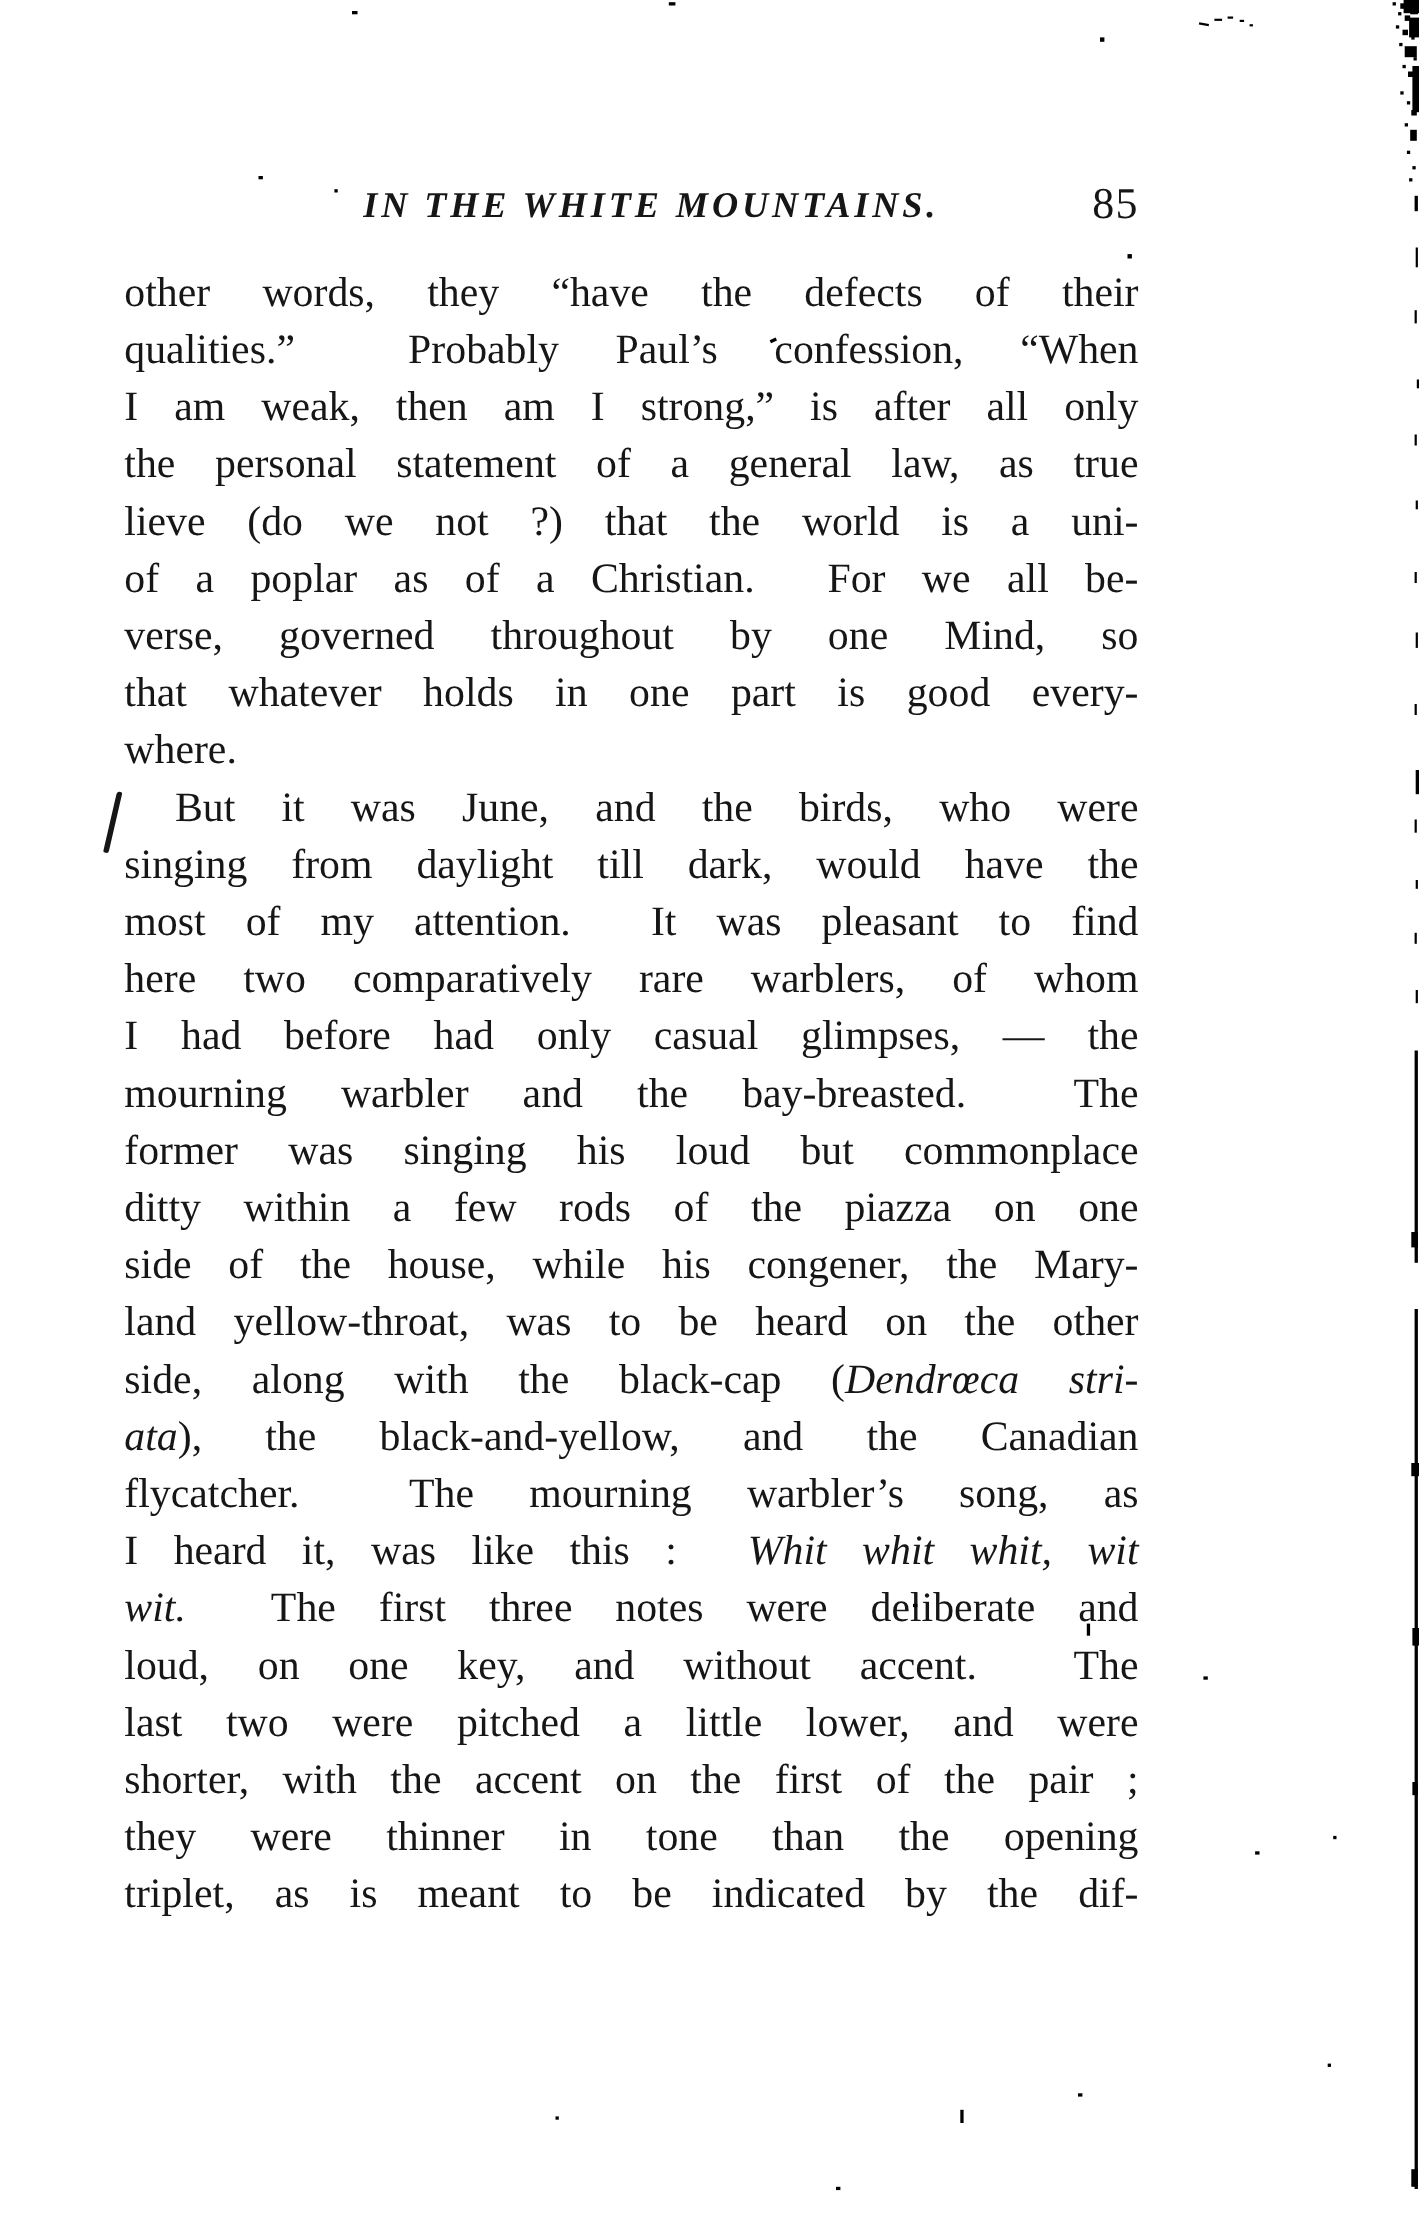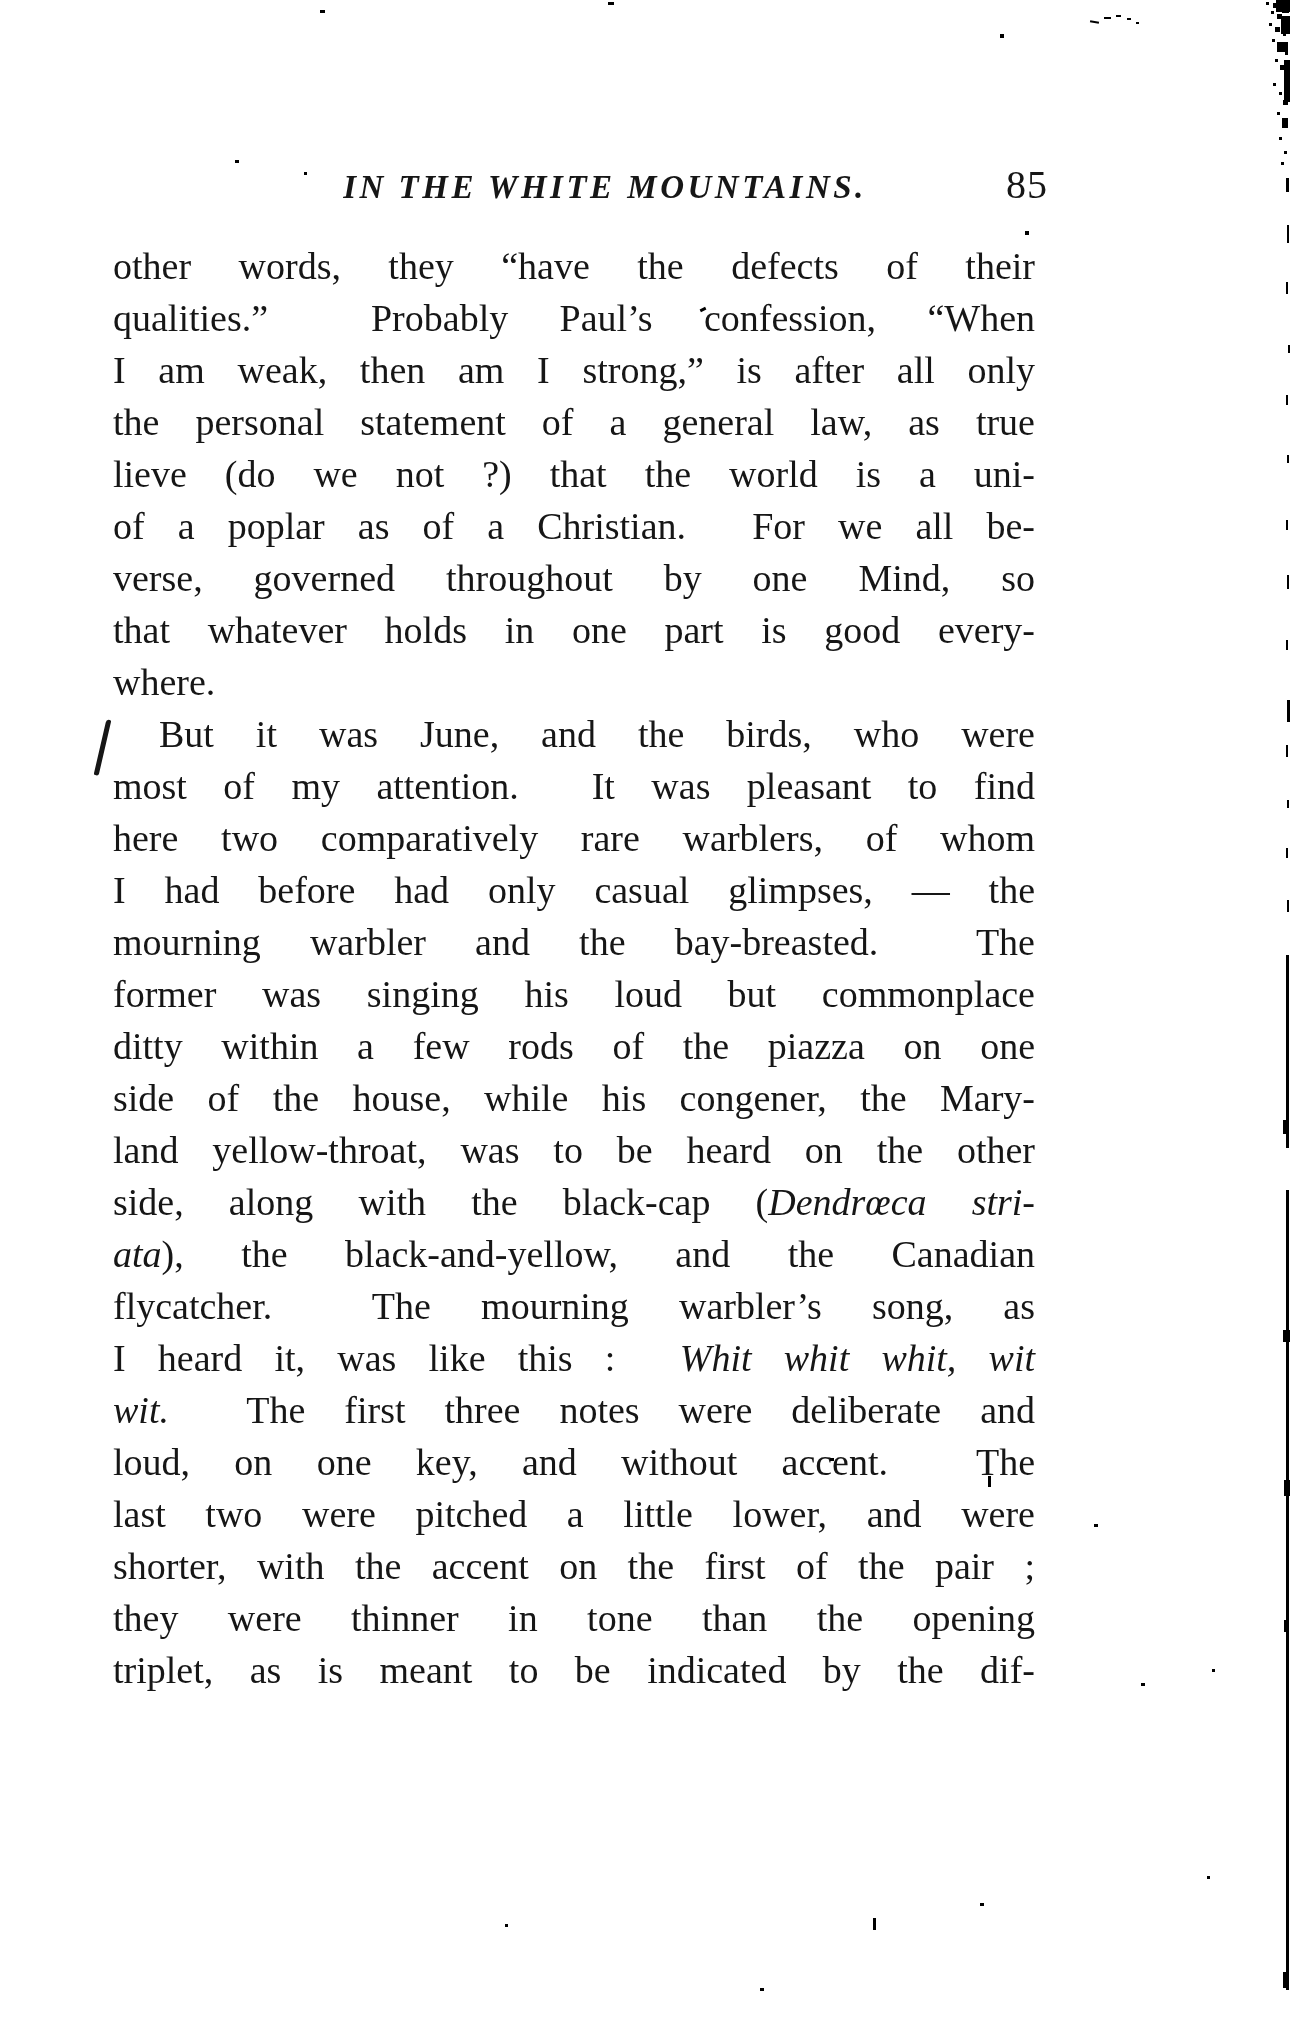--- a/index.html
+++ b/index.html
@@ -6,21 +6,21 @@
   html,body{margin:0;padding:0;}
   body{
     width:1290px;height:2025px;
     background:var(--paper);
     position:relative;overflow:hidden;
     font-family:"Liberation Serif", serif;
     color:var(--ink);
   }
   .page{position:absolute;inset:0;}
   
-  .header{position:absolute;left:126px;top:163px;width:922px;height:50px;}
+  .header{position:absolute;left:113px;top:163px;width:922px;height:50px;}
   .header-title{
     position:absolute;left:50%;top:6px;transform:translateX(-50%);
     margin-left:18px;
     font-style:italic;font-weight:bold;
     font-size:33px;letter-spacing:3.5px;white-space:nowrap;
   }
   .page-number{
     position:absolute;right:0;top:-2px;
     font-size:40px;letter-spacing:1px;
   }
@@ -72,20 +72,21 @@
       <div class="line"><span>other words, they “have the defects of their</span></div>
       <div class="line"><span>qualities.”&nbsp; Probably Paul’s confession, “When</span></div>
       <div class="line"><span>I am weak, then am I strong,” is after all only</span></div>
       <div class="line"><span>the personal statement of a general law, as true</span></div>
       <div class="line"><span>lieve (do we not&nbsp;?) that the world is a uni-</span></div>
       <div class="line"><span>of a poplar as of a Christian.&nbsp; For we all be-</span></div>
       <div class="line"><span>verse, governed throughout by one Mind, so</span></div>
       <div class="line"><span>that whatever holds in one part is good every-</span></div>
       <div class="line endpara"><span>where.</span></div>
       <div class="line indent"><span>But it was June, and the birds, who were</span></div>
+      <div class="line"><span>singing from daylight till dark, would have the</span></div>
       <div class="line"><span>most of my attention.&nbsp; It was pleasant to find</span></div>
       <div class="line"><span>here two comparatively rare warblers, of whom</span></div>
       <div class="line"><span>I had before had only casual glimpses, — the</span></div>
       <div class="line"><span>mourning warbler and the bay-breasted.&nbsp; The</span></div>
       <div class="line"><span>former was singing his loud but commonplace</span></div>
       <div class="line"><span>ditty within a few rods of the piazza on one</span></div>
       <div class="line"><span>side of the house, while his congener, the Mary-</span></div>
       <div class="line"><span>land yellow-throat, was to be heard on the other</span></div>
       <div class="line"><span>side, along with the black-cap (</span><i>Dendrœca stri-</i></div>
       <div class="line"><i>ata</i><span>), the black-and-yellow, and the Canadian</span></div>

